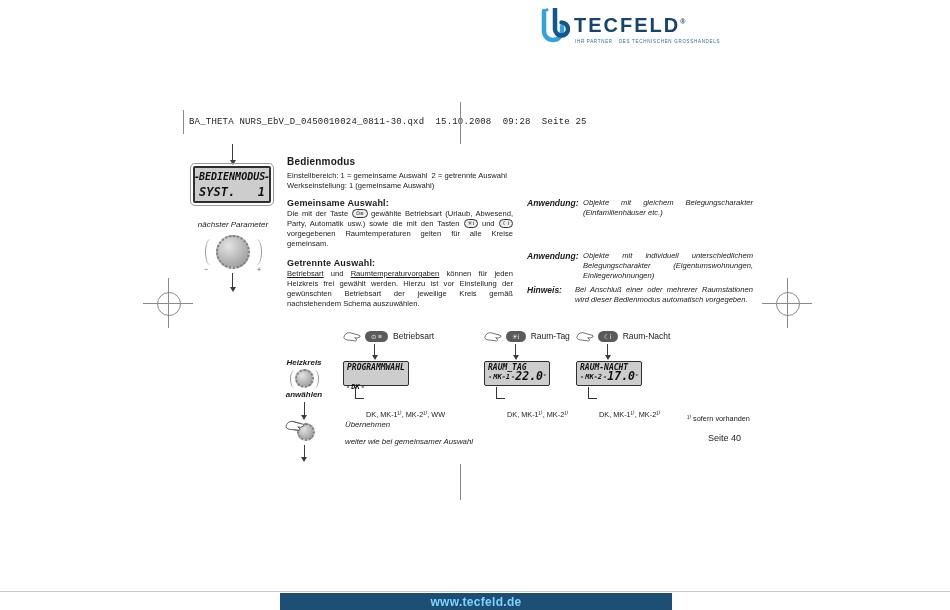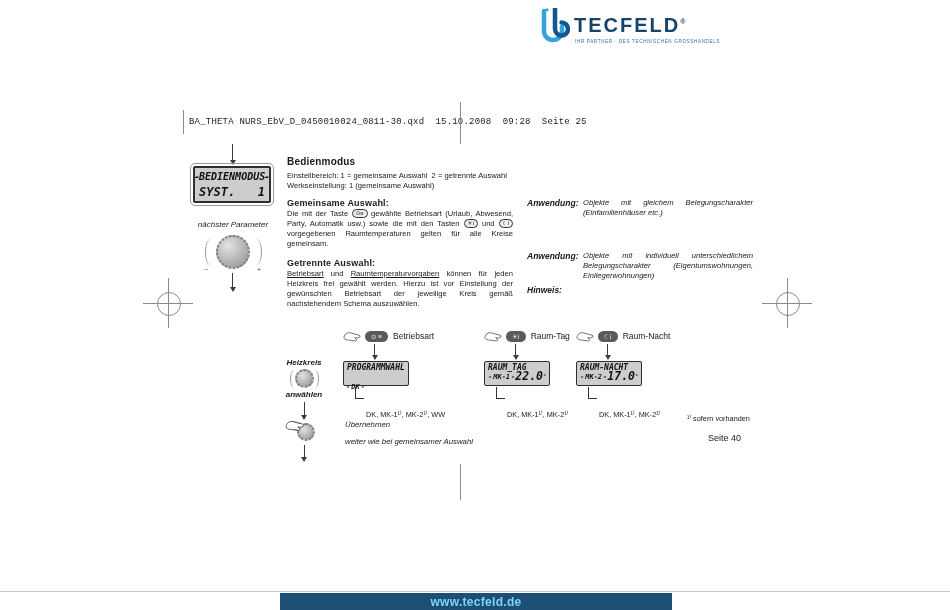--- a/index.html
+++ b/index.html
@@ -167,20 +167,21 @@
   <div class="side-row" style="left:527px;top:198px;">
     <div class="side-label">Anwendung:</div>
     <div class="side-text">Objekte mit gleichem Belegungscharakter (Einfamilienhäuser etc.)</div>
   </div>
   <div class="side-row" style="left:527px;top:251px;">
     <div class="side-label">Anwendung:</div>
     <div class="side-text">Objekte mit individuell unterschiedlichem Belegungscharakter (Eigentumswohnungen, Einliegerwohnungen)</div>
   </div>
   <div class="side-row" style="left:527px;top:285px;">
     <div class="side-label narrow">Hinweis:</div>
+    <div class="side-text wide">Bei Anschluß einer oder mehrerer Raumstationen wird dieser Bedienmodus automatisch vorgegeben.</div>
   </div>
 
   <div class="select-block">
     <div class="select-lbl">Heizkreis</div>
     <div style="position:relative;width:30px;height:22px;margin-top:1px;">
       <div class="arc arcL" style="left:1px;top:2px;width:7px;height:18px;"></div>
       <div class="arc arcR" style="left:22px;top:2px;width:7px;height:18px;"></div>
       <div class="knob" style="position:absolute;left:6px;top:1px;width:19px;height:19px;"></div>
     </div>
     <div class="select-lbl">anwählen</div>

